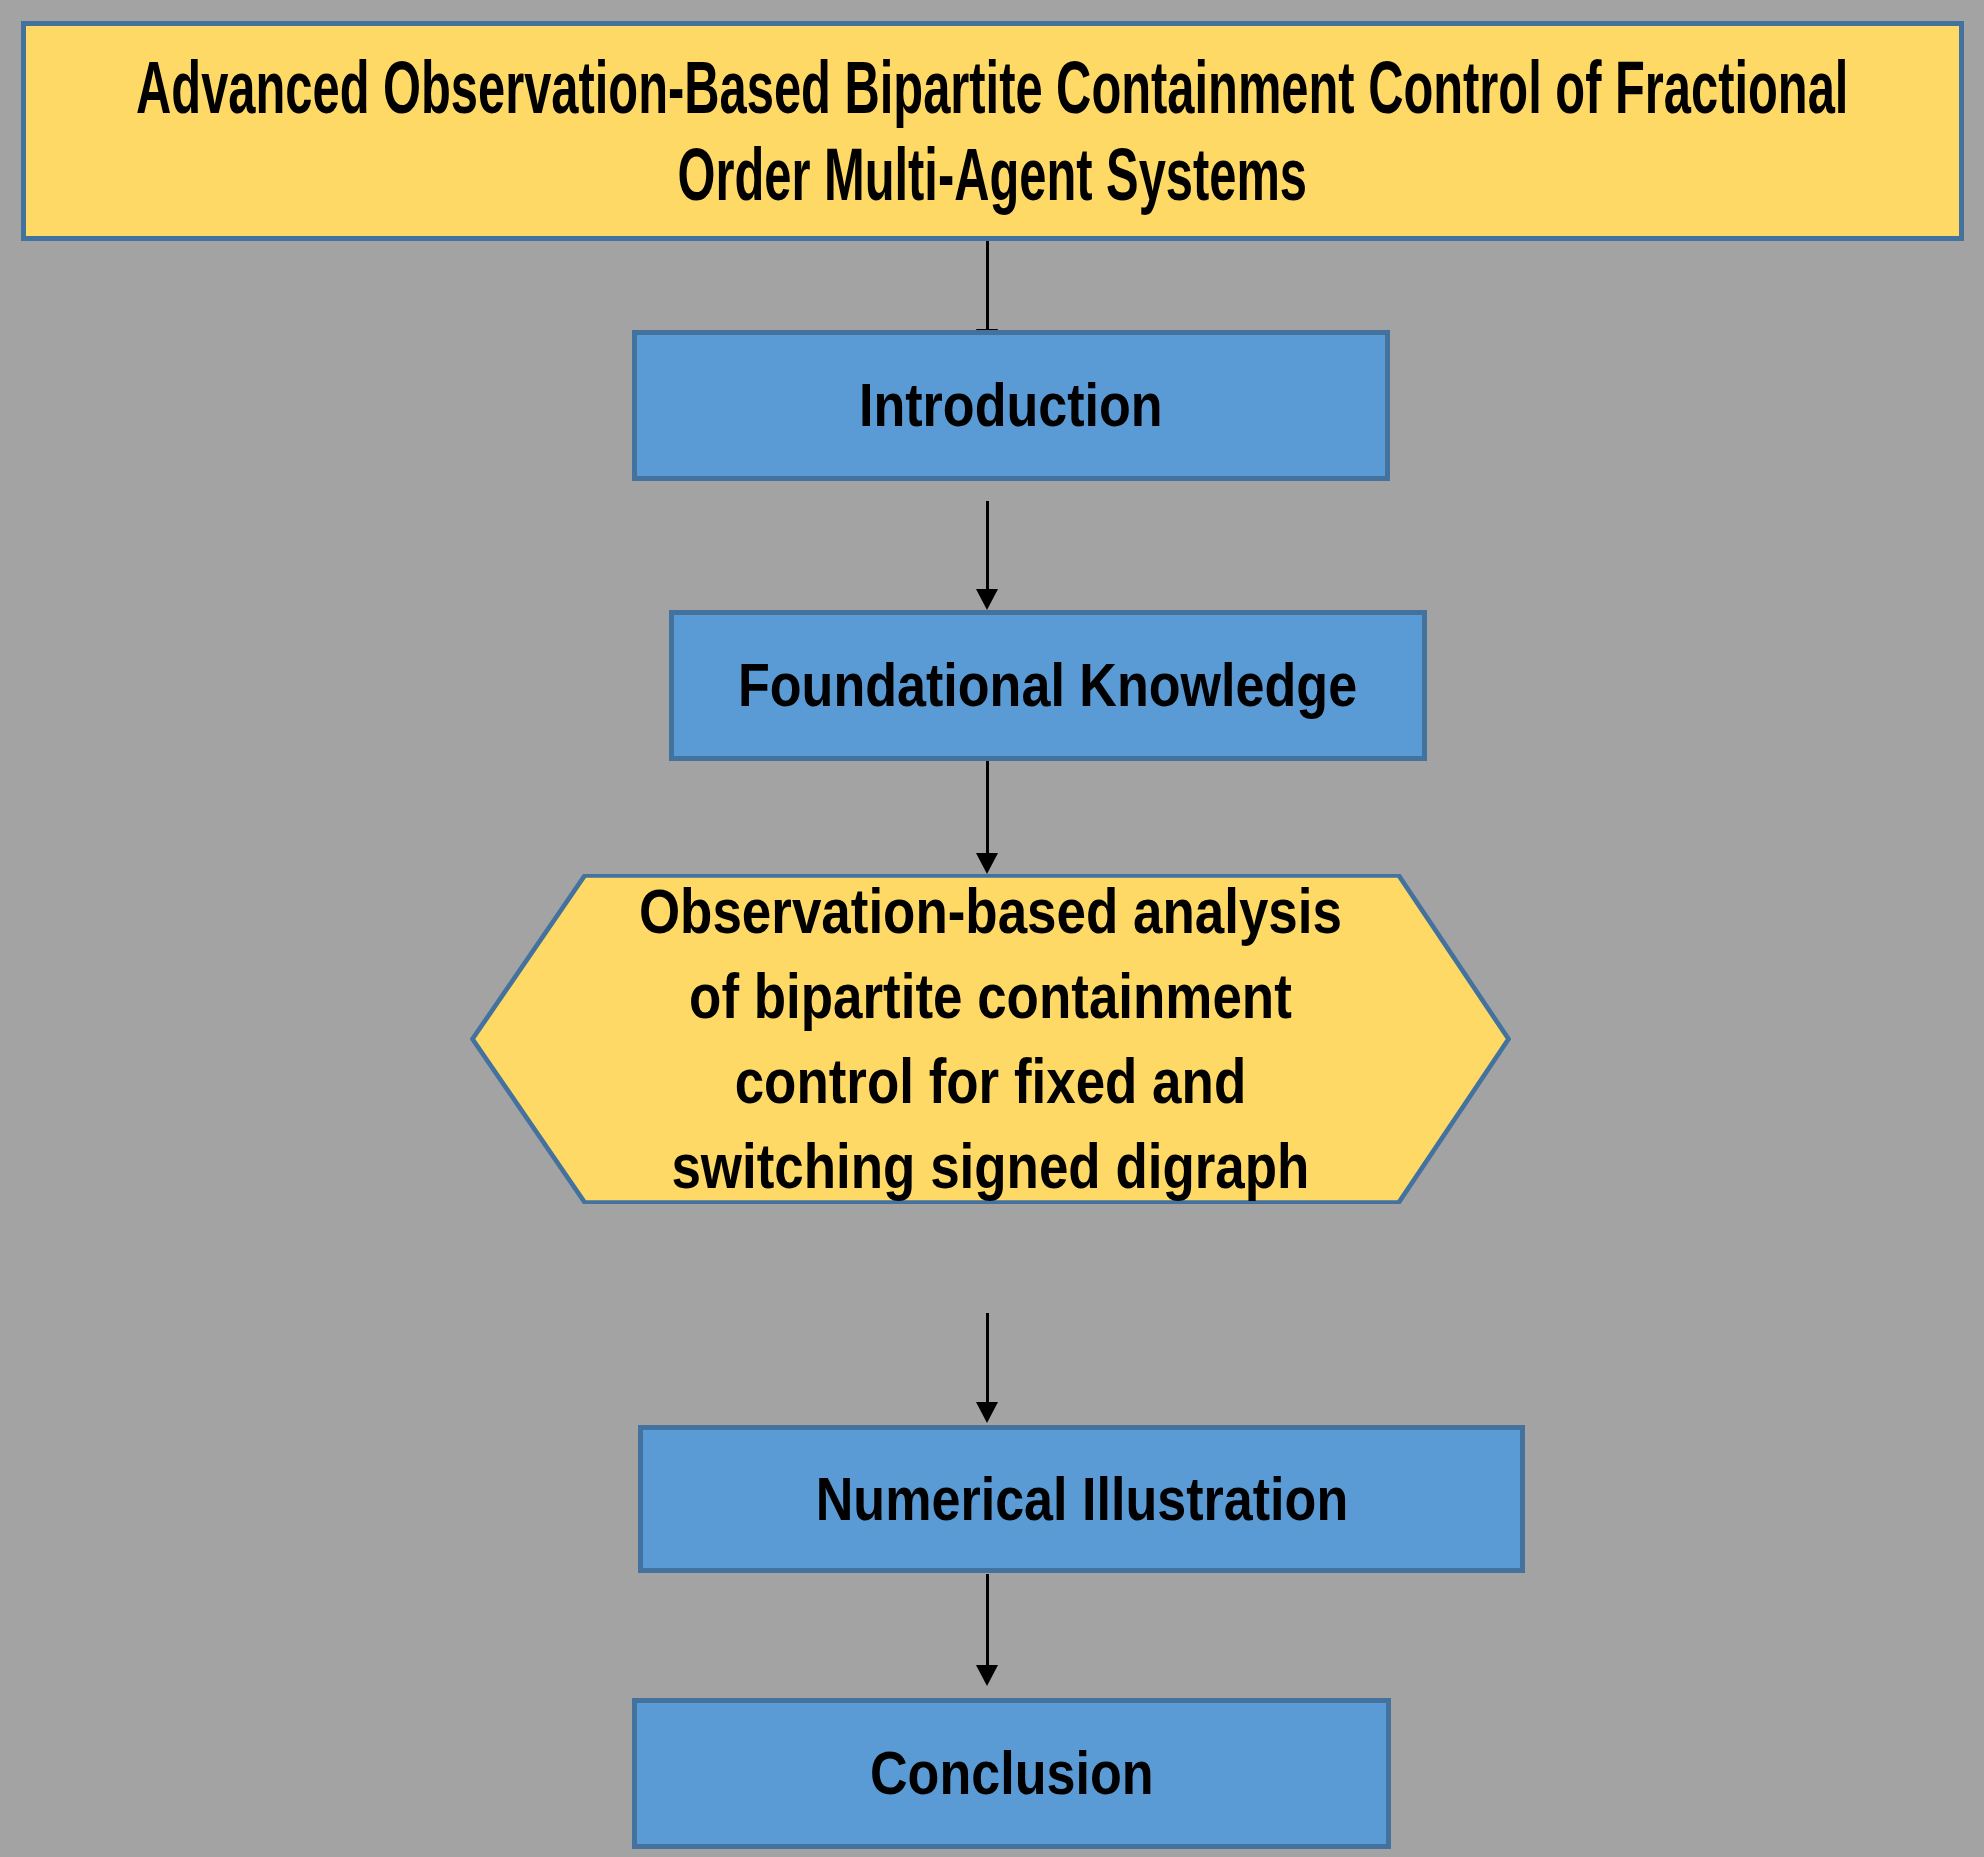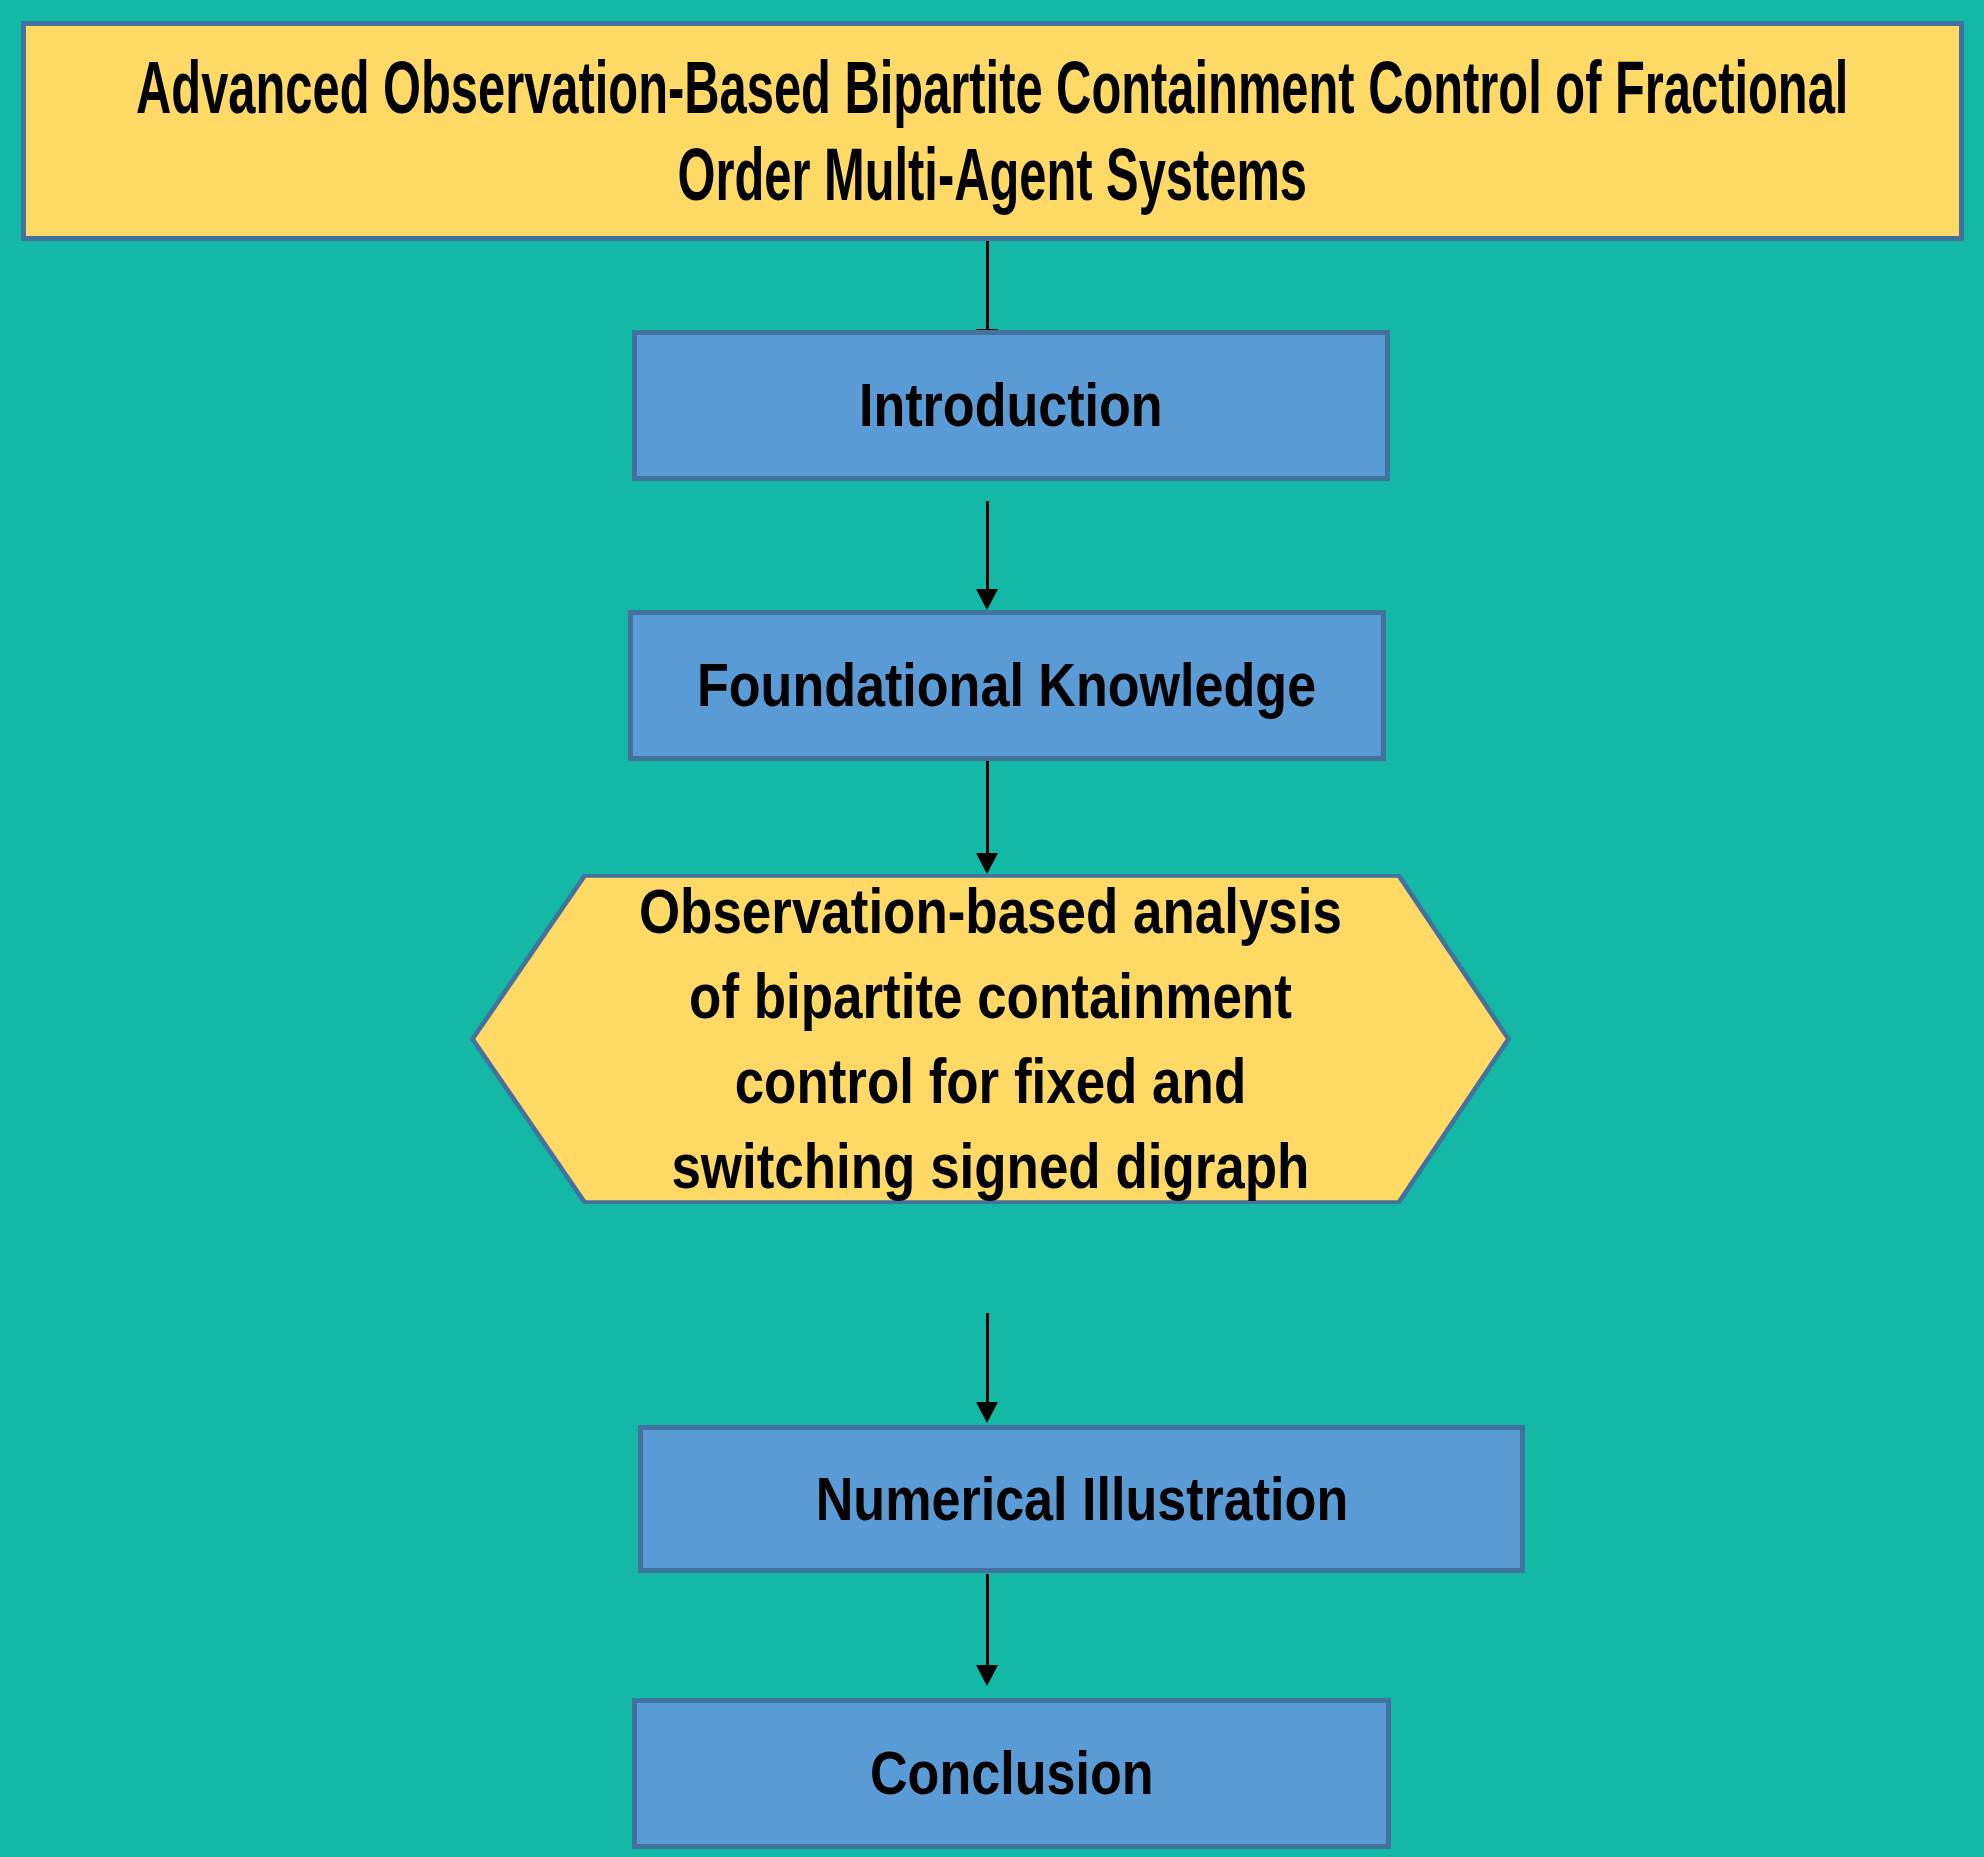--- a/index.html
+++ b/index.html
@@ -4,21 +4,21 @@
 <style>
   html, body {
     margin: 0;
     padding: 0;
     background: #FFFFFF;
   }
   .canvas {
     position: relative;
     width: 1985px;
     height: 1857px;
-    background: #14b8a6;
+    background: #a3a3a3;
     font-family: "Liberation Sans", sans-serif;
     overflow: hidden;
   }
   .node {
     position: absolute;
     box-sizing: border-box;
     display: flex;
     align-items: center;
     justify-content: center;
   }
@@ -90,21 +90,21 @@
     left: 0;
     width: 0;
     height: 0;
     border-left: 11.3px solid transparent;
     border-right: 11.3px solid transparent;
     border-top: 21.4px solid #000000;
   }
   
   #node-title         { left: 21px;   top: 21px;   width: 1943px; height: 220px; }
   #node-introduction  { left: 632px; top: 330px;  width: 758px; height: 151px; }
-  #node-foundational  { left: 628px; top: 610px;  width: 758px; height: 151px; }
+  #node-foundational  { left: 669px; top: 610px;  width: 758px; height: 151px; }
   #node-numerical     { left: 638px;  top: 1425px; width: 887px; height: 148px; }
   #node-conclusion    { left: 632px; top: 1686px; width: 759px; height: 151px; margin-top: 12px; }
   
   #arrow-1 { left: 976px; top: 241px;  height: 109px; }
   #arrow-2 { left: 976px; top: 501px;  height: 109px; }
   #arrow-3 { left: 976px; top: 761px; height: 113px; }
   #arrow-4 { left: 976px; top: 1313px; height: 110px; }
   #arrow-5 { left: 976px; top: 1574px; height: 112px; }
 </style>
 </head>

